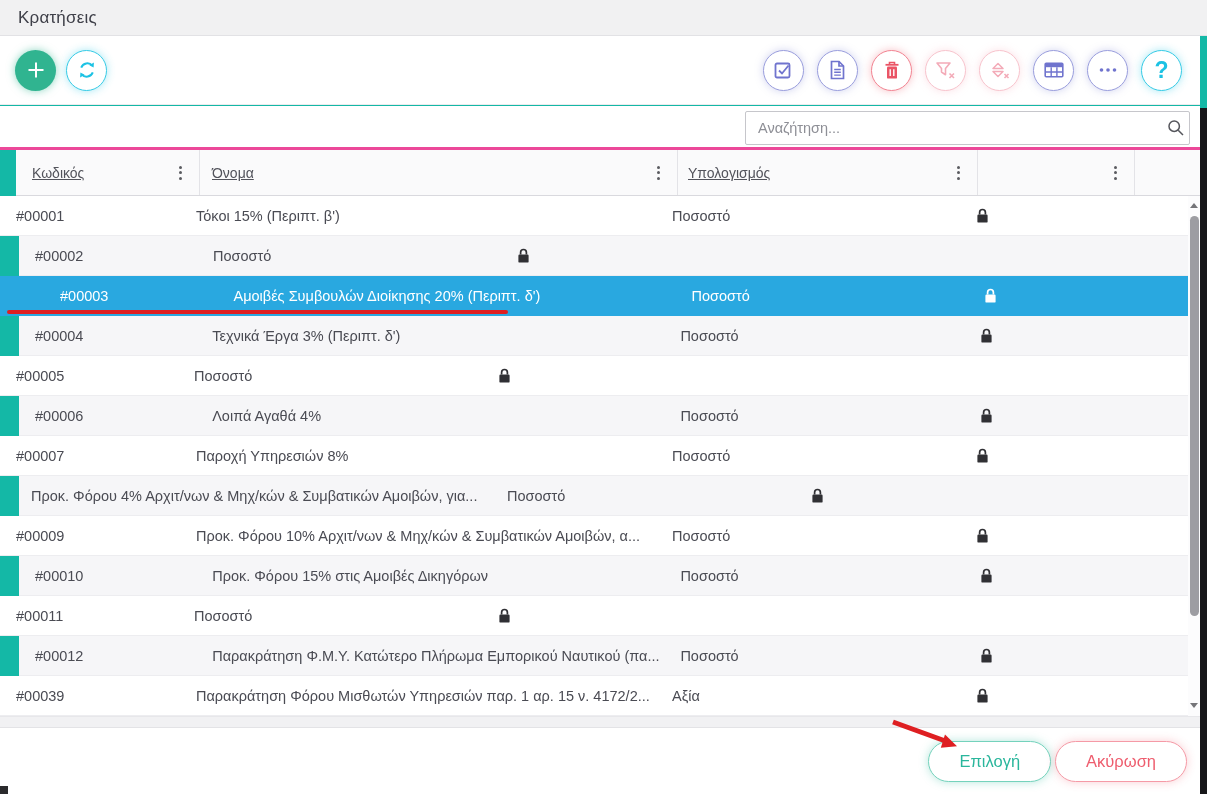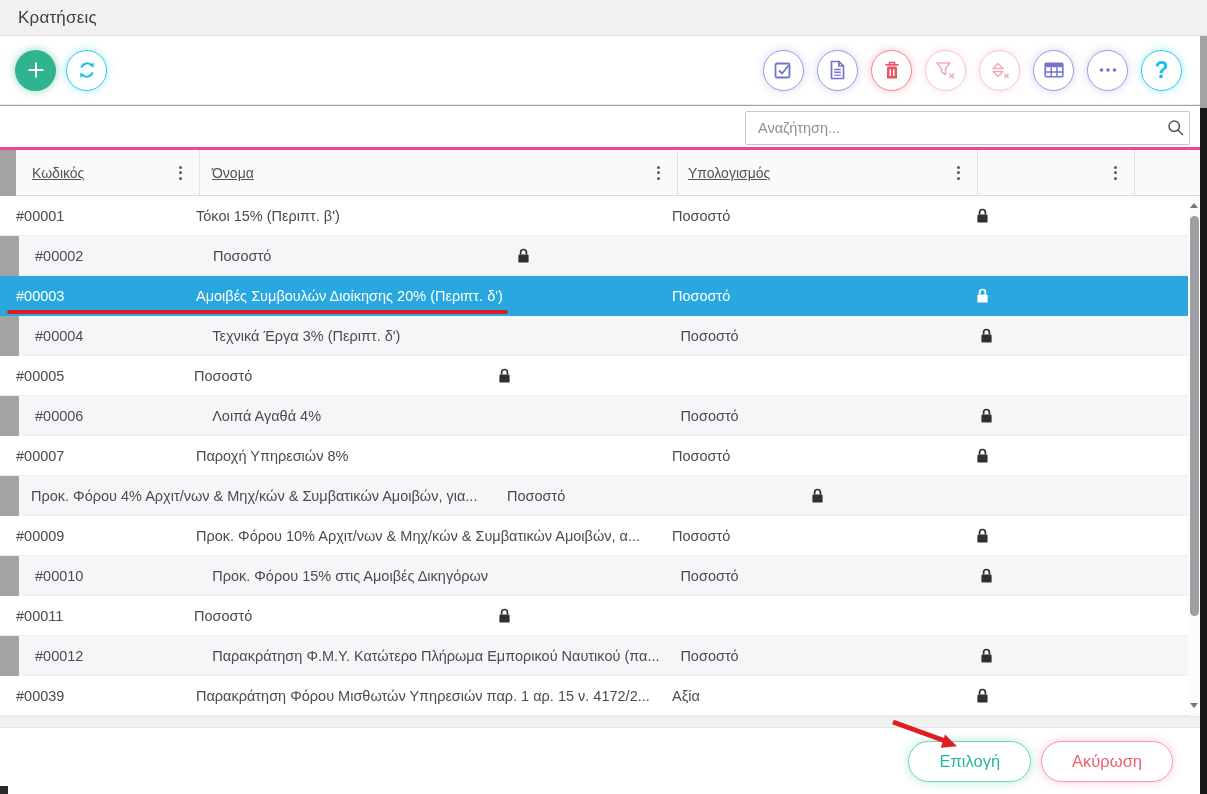--- a/index.html
+++ b/index.html
@@ -2,21 +2,21 @@
 <html><head>
 <meta charset="utf-8">
 <style>
   * { box-sizing: border-box; margin: 0; padding: 0; }
   html,body { width:1207px; height:794px; overflow:hidden; }
   body {
     font-family: "Liberation Sans", "DejaVu Sans", sans-serif;
     background:#ffffff;
     position:relative;
   }
-  .app { position:absolute; inset:0; width:1207px; height:754px; background:#a3a3a3; }
+  .app { position:absolute; inset:0; width:1207px; height:754px; background:#14b8a6; }
 
   
   .titlebar {
     position:absolute; left:0; top:0; width:1207px; height:36px;
     background:#f1f1f2; border-bottom:1px solid #e2e2e5;
     display:flex; align-items:center; padding-left:18px;
   }
   .titlebar .title { font-size:17px; color:#3f4049; letter-spacing:.2px; }
 
   
@@ -77,21 +77,21 @@
   .w-extra{ width:69px; }
   .th.w-extra { border-right:1px solid #e3e3e7; }
   .gutter-head { width:12px; border-right:none; }
 
   .tbody { position:absolute; left:0; top:196px; width:1188px; height:520px; overflow:hidden; }
   .tr {
     display:flex; height:40px; background:#fff; border-bottom:1px solid #ededf0;
     color:#4a4b53; font-size:14.5px; cursor:pointer;
   }
   .tr.alt { background:#f6f6f8;margin-left:19px; }
-  .tr.selected { background:#29a8e0; border-bottom-color:#29a8e0; color:#fff; }
+  .tr.selected { background:#29a8e0; border-bottom-color:#29a8e0; color:#fff;padding-left:44px; }
   .td { display:flex; align-items:center; overflow:hidden; white-space:nowrap; }
   .td.w-name, .td.w-calc { text-overflow:ellipsis; }
   .lockwrap { color:#303034; display:flex; align-items:center; }
   .tr.selected .lockwrap { color:#ffffff; }
 
   
   .hstrip {
     position:absolute; left:0; top:716px; width:1200px; height:11px;
     background:#f1f1f3; border-top:1px solid #e7e7ea;
   }
@@ -105,22 +105,22 @@
   .varrow.down .tri { border-top:5.5px solid #757579; }
   .vthumb {
     position:absolute; left:1.5px; top:20px; width:9px; height:400px;
     background:#9d9da2; border-radius:5px; cursor:grab;
   }
 
   
   .footer {
     position:absolute; left:0; top:727px; width:1207px; height:67px;
     background:#fff; border-top:1px solid #e3e3e6;
-    display:flex; align-items:center; justify-content:flex-end; gap:10px;
-    padding-right:34px;
+    display:flex; align-items:center; justify-content:flex-end; gap:4px;
+    padding-right:20px;
   }
   .pill {
     height:41px; border-radius:21px; background:#fff; cursor:pointer;
     font-family:inherit; font-size:16.5px; padding:0 30px;
     display:flex; align-items:center; justify-content:center;
   }
   .pill.select { border:1px solid #74d2bc; color:#2ab69c; box-shadow:0 0 10px rgba(42,182,156,.35); }
   .pill.cancel { border:1px solid #f59aa6; color:#ee5d6e; box-shadow:0 0 10px rgba(238,93,110,.3); }
 
   

